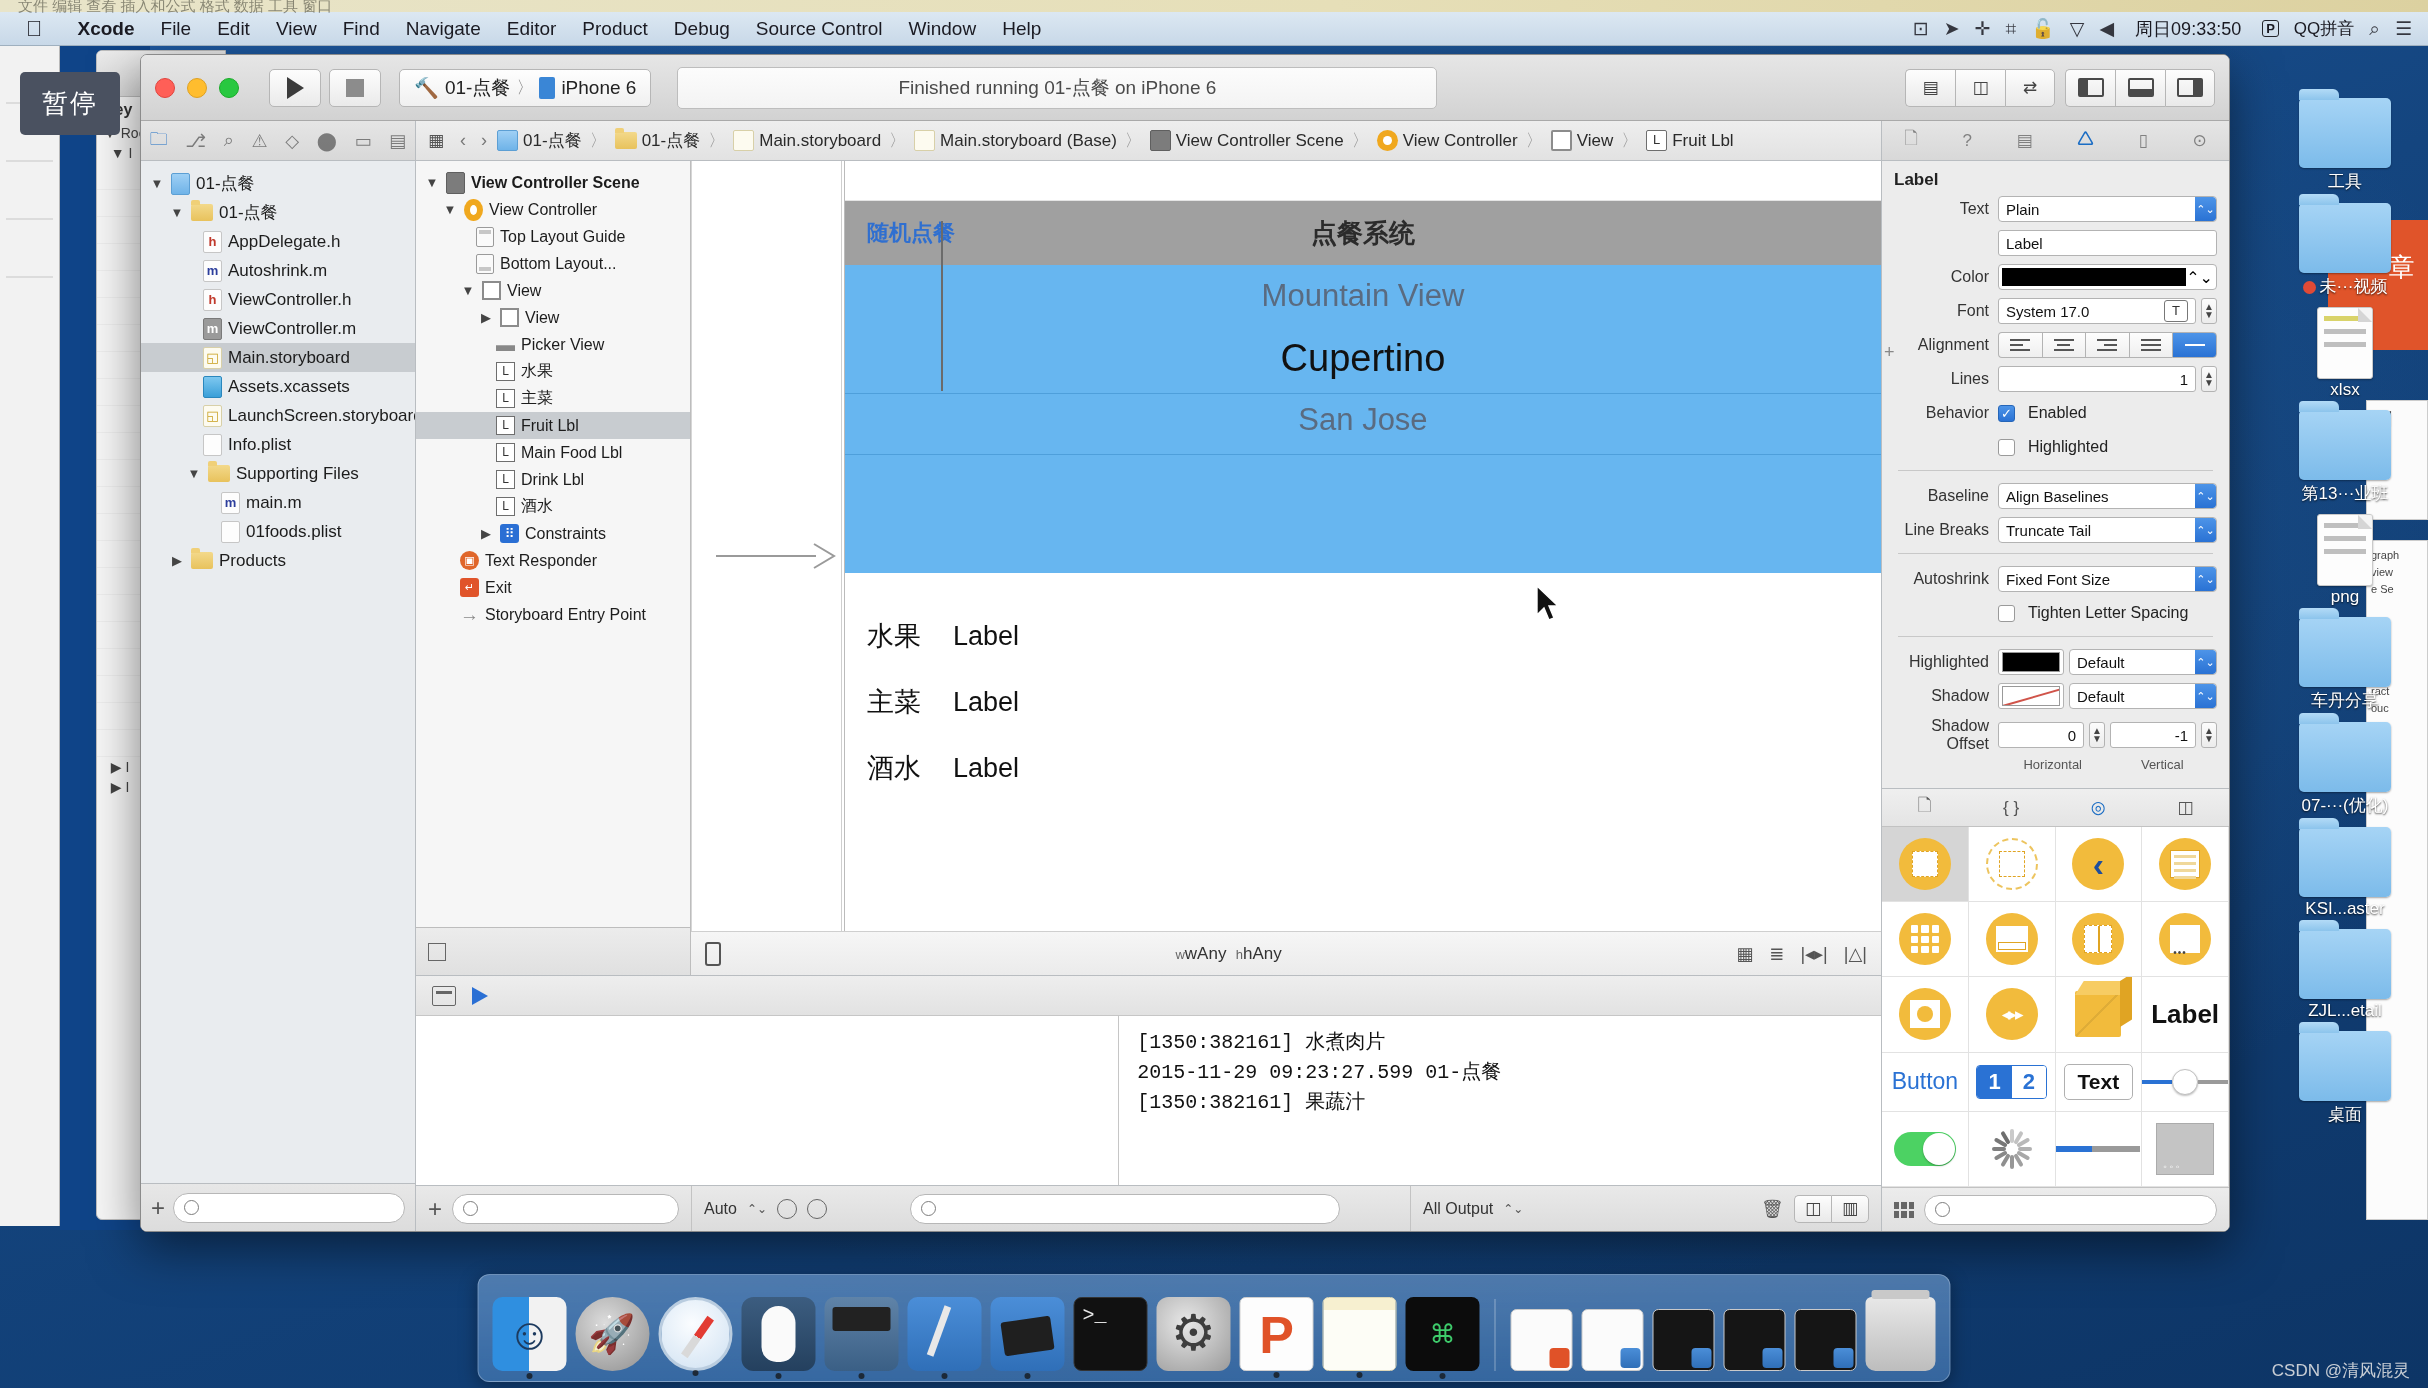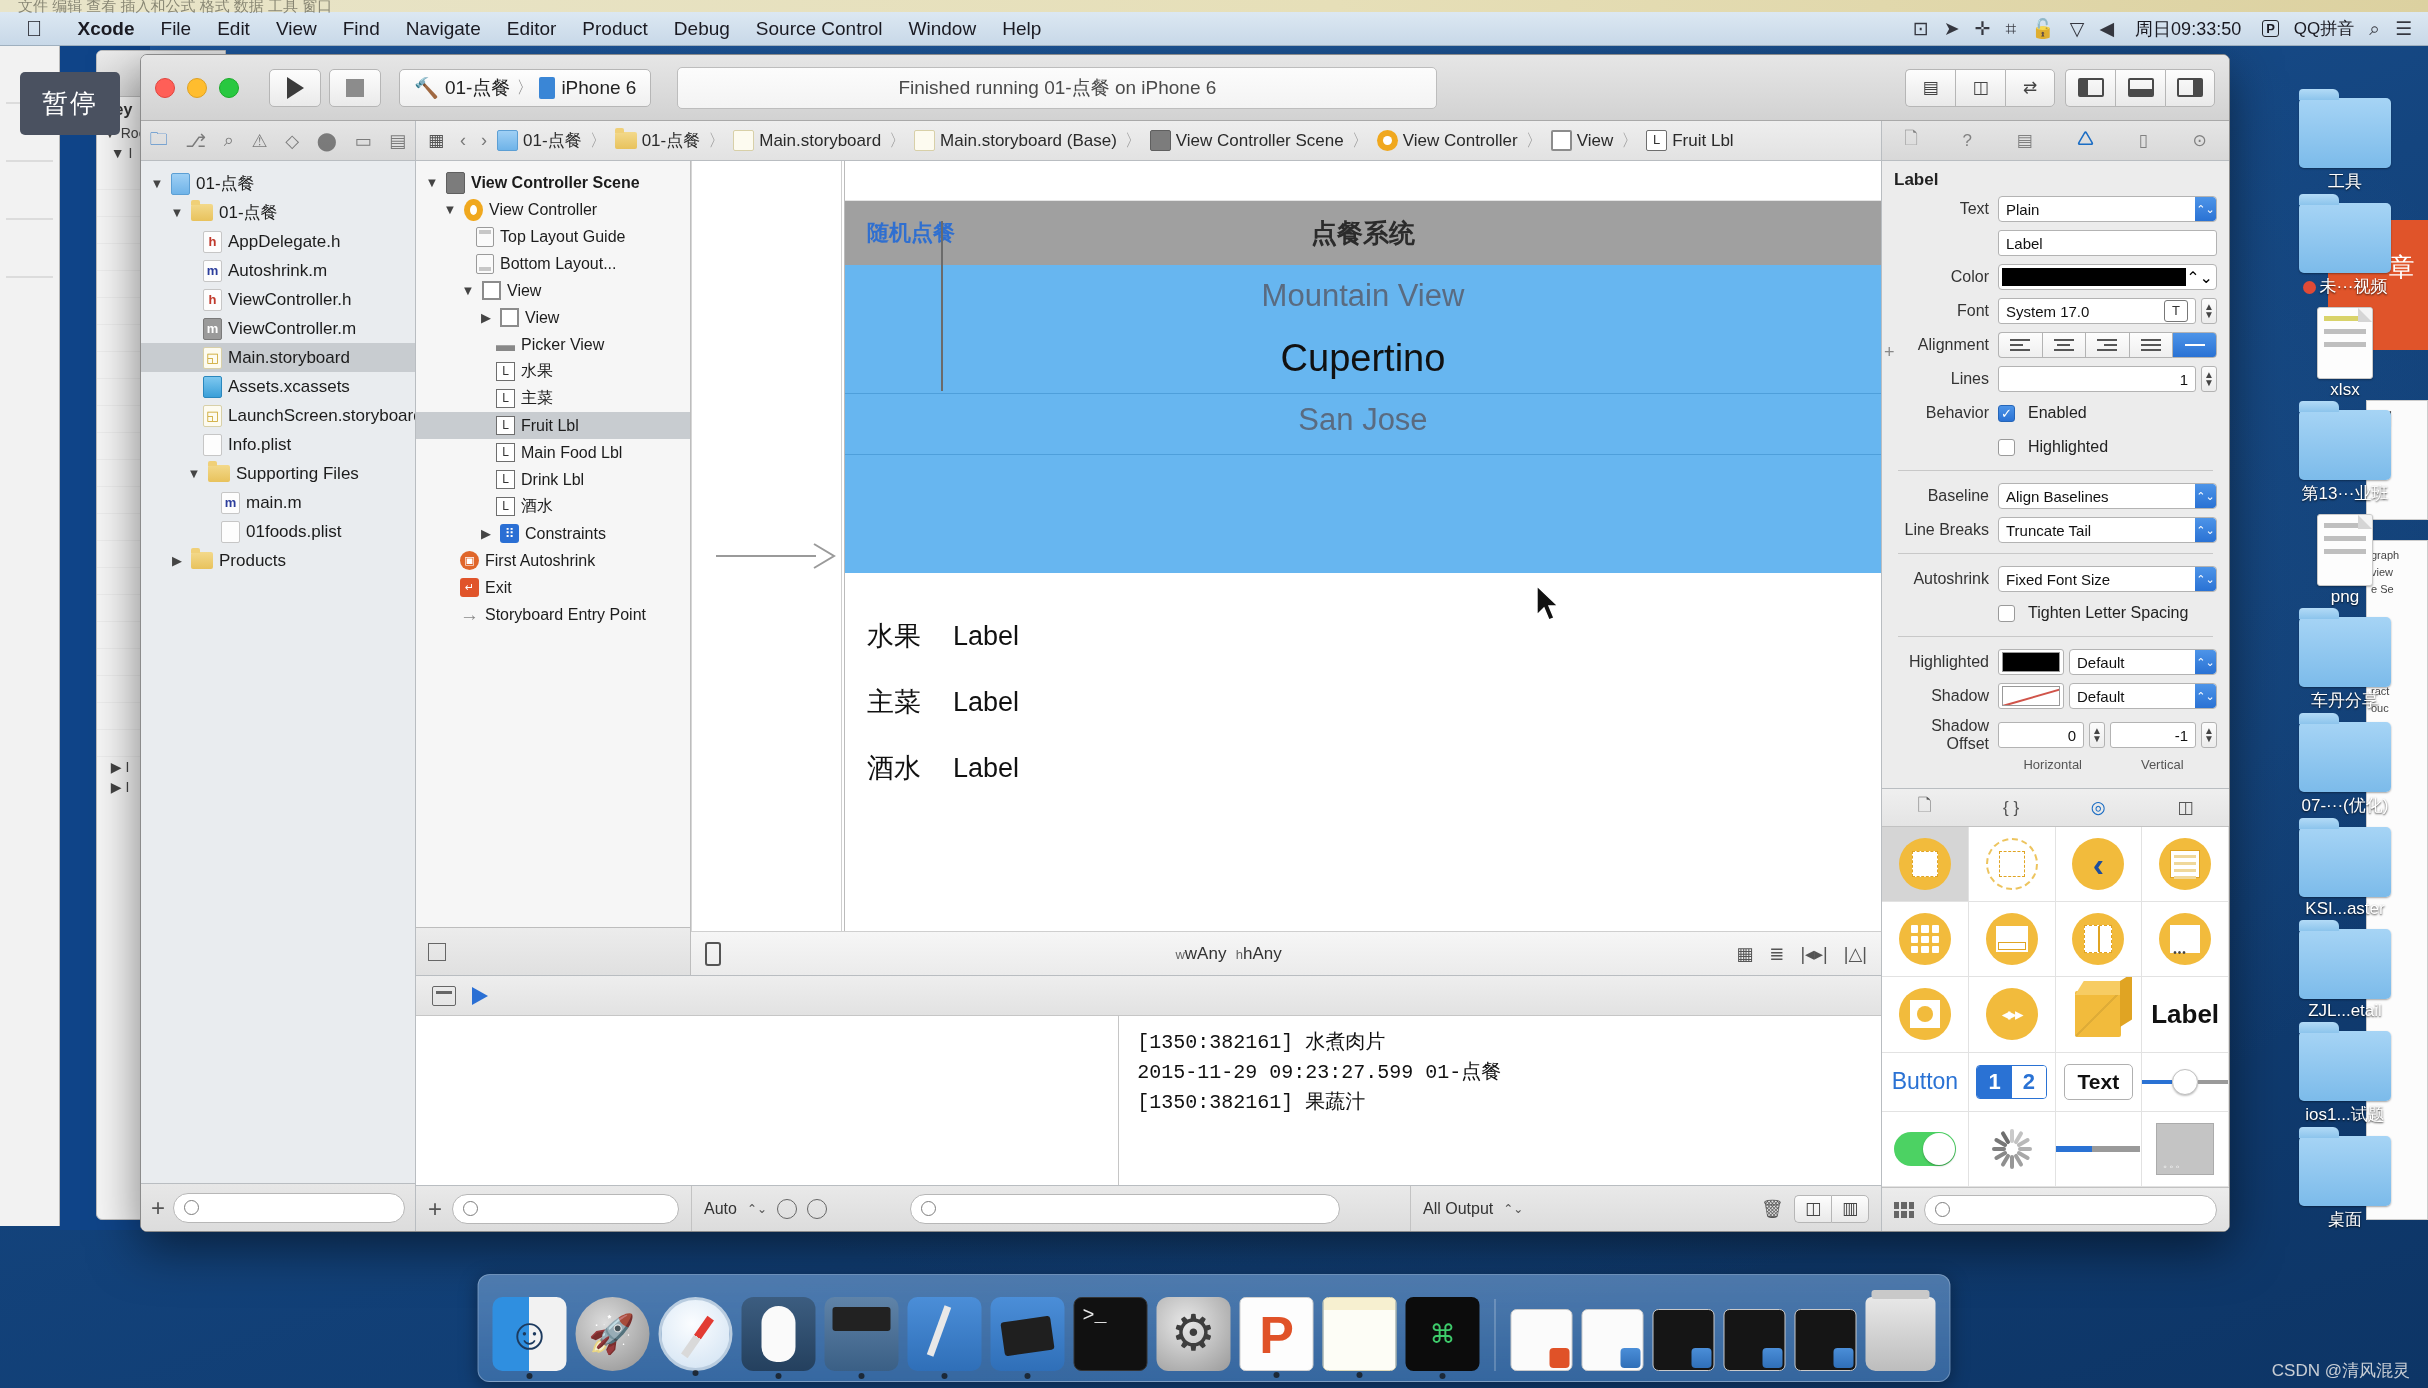--- a/index.html
+++ b/index.html
@@ -675,26 +675,20 @@
   <div class="dicon">
     <div class="glyph">
         <div class="folder-ico"></div>
       </div>
     <div class="cap">ZJL...etail</div>
   </div>
   <div class="dicon">
     <div class="glyph">
         <div class="folder-ico"></div>
       </div>
-    <div class="cap">ios1...试题</div>
-  </div>
-  <div class="dicon">
-    <div class="glyph">
-        <div class="folder-ico"></div>
-      </div>
     <div class="cap">桌面</div>
   </div>
 </div>
 
 <div id="orange-card">章</div>
 <div id="white-card-1">创</div>
 <div id="white-card-2">
   graph<br>view<br>e Se<br><br><br>aloc<br><br>d<br>ract<br>ouc<br><br>ault
 </div>
 
@@ -920,21 +914,21 @@
               <span class="ico-L">L</span>
               <span>酒水</span>
             </div>
             <div class="trow" style="padding-left:62px">
               <span class="tw">▶</span>
               <span class="ico-constraints"></span>
               <span>Constraints</span>
             </div>
             <div class="trow" style="padding-left:44px">
               <span class="ico-fr">▣</span>
-              <span>First Autoshrink</span>
+              <span>Text Responder</span>
             </div>
             <div class="trow" style="padding-left:44px">
               <span class="ico-exit">↵</span>
               <span>Exit</span>
             </div>
             <div class="trow" style="padding-left:44px">
               <span class="ico-picker">→</span>
               <span>Storyboard Entry Point</span>
             </div>
           </div>

